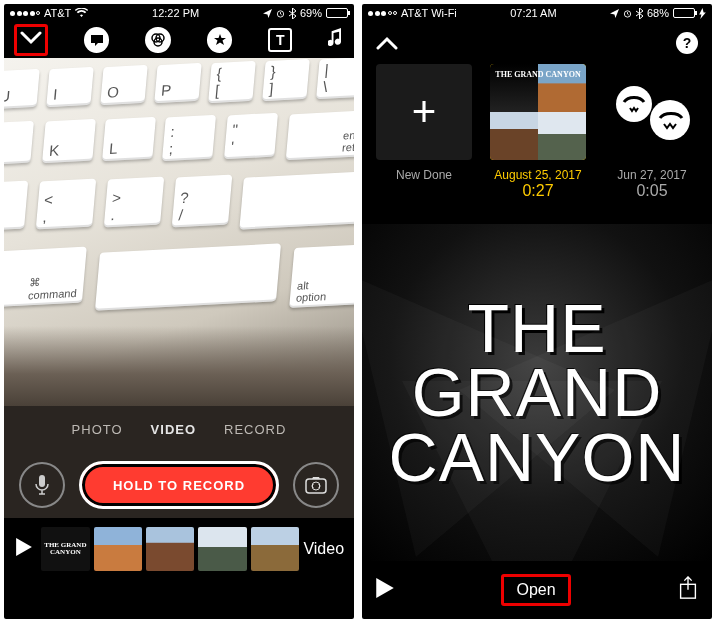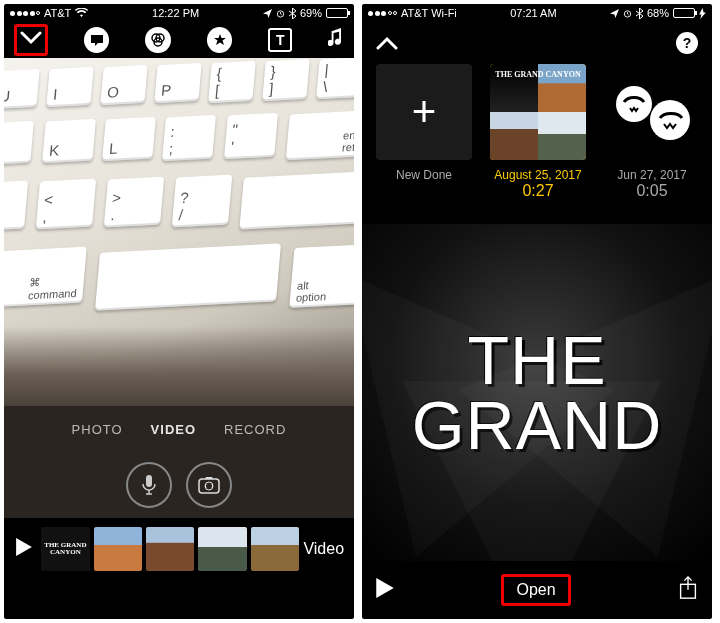--- a/index.html
+++ b/index.html
@@ -203,20 +203,21 @@
     <span>RECORD</span>
   </div>
 
   <div class="recordbar">
     <span class="circ-btn">
       <svg width="14" height="20" viewBox="0 0 14 20">
           <rect x="4" y="0" width="6" height="12" rx="3" fill="#ccc"></rect>
           <path d="M1 9a6 6 0 0012 0M7 15v4M4 19h6" stroke="#ccc" fill="none" stroke-width="1.5"></path>
         </svg>
     </span>
+    <span class="record-btn">HOLD TO RECORD</span>
     <span class="circ-btn">
       <svg width="22" height="18" viewBox="0 0 22 18">
           <rect x="1" y="3" width="20" height="14" rx="3" fill="none" stroke="#ddd" stroke-width="1.5"></rect>
           <path d="M8 1h6l1 2H7z" fill="#ddd"></path>
           <path d="M7 10a4 4 0 018 0m0 0l-1.5-1.5M15 10l-1.5 1.5M15 10a4 4 0 01-8 0m0 0l1.5 1.5M7 10l1.5-1.5" stroke="#ddd" fill="none"></path>
         </svg>
     </span>
   </div>
 
   <div class="strip">
@@ -308,20 +309,21 @@
       <div class="dur">0:05</div>
     </div>
   </div>
 
   <div class="preview">
     <div class="spot" style="left:-60px; top:20px; transform:rotate(-40deg)"></div>
     <div class="spot" style="right:-60px; top:20px; transform:rotate(40deg)"></div>
     <div class="spot" style="left:40px; bottom:-80px; transform:rotate(180deg)"></div>
     <div class="title-big">
       <span>THE GRAND</span><br>
+      <span>CANYON</span>
     </div>
   </div>
 
   <div class="bottom2">
     <span>
       <svg width="18" height="20" viewBox="0 0 14 16">
           <path d="M0 0v16l14-8z" fill="#fff"></path>
         </svg>
     </span>
     <span style="flex:1"></span>

